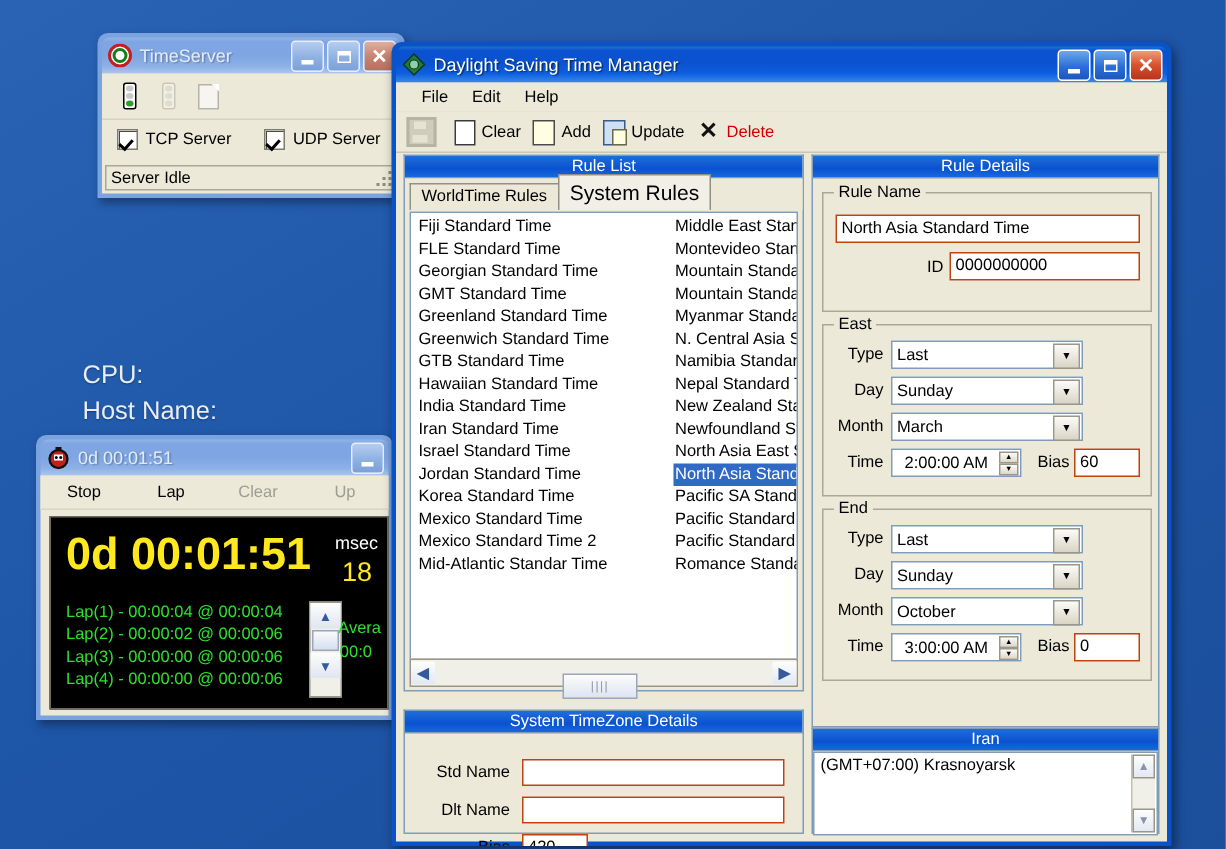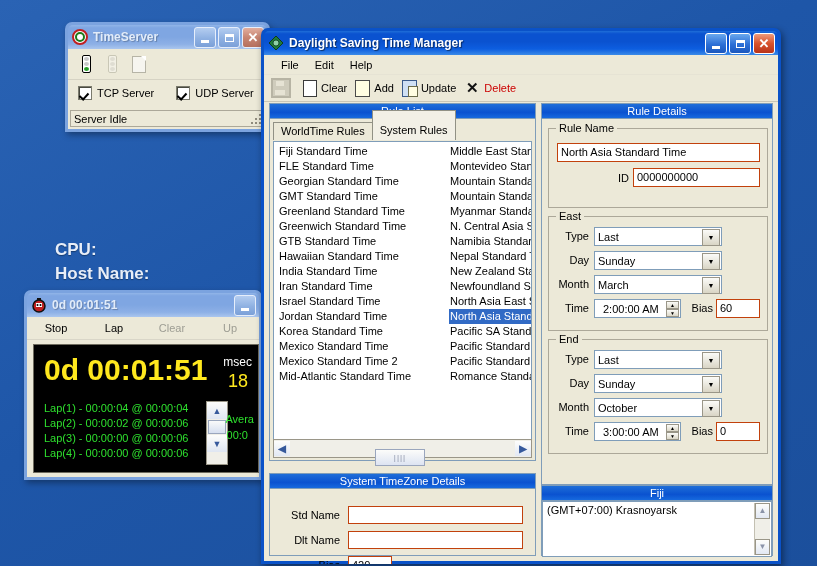--- a/index.html
+++ b/index.html
@@ -5,39 +5,39 @@
   html,body{margin:0;padding:0;}
   body{
     width:817px;height:566px;overflow:hidden;position:relative;
     background:#1e56a8;
     background-image:linear-gradient(150deg,#2a63b4 0%,#1e56a8 45%,#1b4f9c 100%);
     font-family:"Liberation Sans", sans-serif;
     -webkit-font-smoothing:none;
   }
   .desktop-text{
     position:absolute;left:55px;top:238px;color:#e8eef8;
-    font-size:17px;font-weight:bold;line-height:24px;letter-spacing:0px;
+    font-size:17px;font-weight:normal;line-height:24px;letter-spacing:0px;
     text-shadow:0 1px 1px rgba(0,0,0,.35);
   }
 
   
   .win{position:absolute;border-radius:7px 7px 0 0;overflow:hidden;}
   .win.active{background:#0a52c8;padding:3px;
      box-shadow:2px 3px 7px rgba(0,0,0,.45);}
   .win.inactive{background:#7ba3df;padding:3px;
      box-shadow:2px 3px 6px rgba(0,0,0,.35);}
   .titlebar{height:24px;display:flex;align-items:center;
      border-radius:5px 5px 0 0;position:relative;}
   .titlebar.active{
      background:linear-gradient(to bottom,#1f6ed8 0%,#0a52d0 12%,#0a52d0 45%,#0d5ee0 75%,#3a8ae8 100%);
   }
   .titlebar.inactive{
      background:linear-gradient(to bottom,#91b5e8 0%,#7fa6e2 12%,#7fa6e2 50%,#8db0e6 80%,#aac6ee 100%);
   }
-  .title-text{color:#fff;font-size:12px;font-weight:bold;margin-left:5px;
+  .title-text{color:#fff;font-size:12px;font-weight:normal;margin-left:5px;
      text-shadow:1px 1px 1px rgba(0,0,0,.55);white-space:nowrap;}
   .title-text.dim{color:#e2ecf9;text-shadow:1px 1px 1px rgba(0,0,0,.25);}
   .title-icon{width:16px;height:16px;margin-left:4px;flex:0 0 16px;}
   .wbtns{position:absolute;right:3px;top:2px;display:flex;gap:2px;}
   .wbtn{width:20px;height:19px;border-radius:3px;border:1px solid #fff;
      display:flex;align-items:center;justify-content:center;
      background:linear-gradient(to bottom,#69a8ee,#2c6fd6 55%,#1b57bd);
      position:relative;}
   .wbtn.inact{border-color:#e6eefb;background:linear-gradient(to bottom,#b4cdf0,#8fb1e2 55%,#7ba0d8);}
   .wbtn.close{background:linear-gradient(to bottom,#f09a7a,#d8522d 50%,#b8331a);}
@@ -124,22 +124,22 @@
 
   .grouphdr{background:linear-gradient(to bottom,#1f6ed8,#0a52d0 60%,#1669de);
      color:#fff;font-size:11px;text-align:center;height:15px;line-height:15px;
      border:1px solid #7f9db9;border-bottom:none;box-sizing:border-box;}
   .panel{border:1px solid #7f9db9;background:#ece9d8;box-sizing:border-box;}
 
   #rulelist{position:absolute;left:5px;top:48px;width:267px;height:358px;}
   .tabs{display:flex;align-items:flex-end;height:21px;padding-left:3px;background:#ece9d8;}
   .tab{font-size:11px;padding:2px 7px 3px;border:1px solid #919185;border-bottom:none;
      background:#ece9d8;margin-right:-1px;}
-  .tab.sel{background:#f2f0e6;position:relative;z-index:2;padding-top:13px;padding-bottom:4px;
-     font-size:11px;}
+  .tab.sel{background:#f2f0e6;position:relative;z-index:2;padding-top:3px;padding-bottom:4px;
+     font-size:14px;}
   .listbox{position:absolute;left:3px;right:3px;top:22px;bottom:20px;background:#fff;
      border:1px solid #7f9db9;overflow:hidden;}
   .lb-col{position:absolute;top:2px;font-size:11px;line-height:15px;white-space:nowrap;}
   .lb-col.c1{left:4px;}
   .lb-col.c2{left:175px;}
   .lb-item{height:15px;padding-left:1px;}
   .lb-item.sel{background:#316ac5;color:#fff;}
   .hscroll{position:absolute;left:3px;right:3px;bottom:2px;height:17px;
      background:#f0efe8;border:1px solid #9a9688;display:flex;align-items:center;}
   .hs-btn{width:16px;height:15px;display:flex;align-items:center;justify-content:center;
@@ -364,21 +364,21 @@
               <div class="lb-item">Greenwich Standard Time</div>
               <div class="lb-item">GTB Standard Time</div>
               <div class="lb-item">Hawaiian Standard Time</div>
               <div class="lb-item">India Standard Time</div>
               <div class="lb-item">Iran Standard Time</div>
               <div class="lb-item">Israel Standard Time</div>
               <div class="lb-item">Jordan Standard Time</div>
               <div class="lb-item">Korea Standard Time</div>
               <div class="lb-item">Mexico Standard Time</div>
               <div class="lb-item">Mexico Standard Time 2</div>
-              <div class="lb-item">Mid-Atlantic Standard Time</div>
+              <div class="lb-item">Mid-Atlantic Standar Time</div>
             </div>
           <div class="lb-col c2" id="lbcol2">
               <div class="lb-item">Middle East Stand</div>
               <div class="lb-item">Montevideo Stand</div>
               <div class="lb-item">Mountain Standar</div>
               <div class="lb-item">Mountain Standar</div>
               <div class="lb-item">Myanmar Standar</div>
               <div class="lb-item">N. Central Asia St</div>
               <div class="lb-item">Namibia Standard</div>
               <div class="lb-item">Nepal Standard Ti</div>
@@ -486,21 +486,21 @@
               </span>
           </span>
           <span class="lblr" style="left:136px;top:85px;width:28px;">Bias</span>
           <span class="sunk" style="position:absolute;left:167px;top:82px;width:44px;height:19px;">0</span>
         </div>
 
       </div>
     </div>
 
     <div id="notes">
-      <div class="grouphdr">Fiji</div>
+      <div class="grouphdr">Iran</div>
       <div class="panel" style="height:56px;padding:0;">
         <div class="notebody">
           <span>(GMT+07:00) Krasnoyarsk</span>
           <span class="vscroll">
             <i>▲</i>
             <i>▼</i>
           </span>
         </div>
       </div>
     </div>

